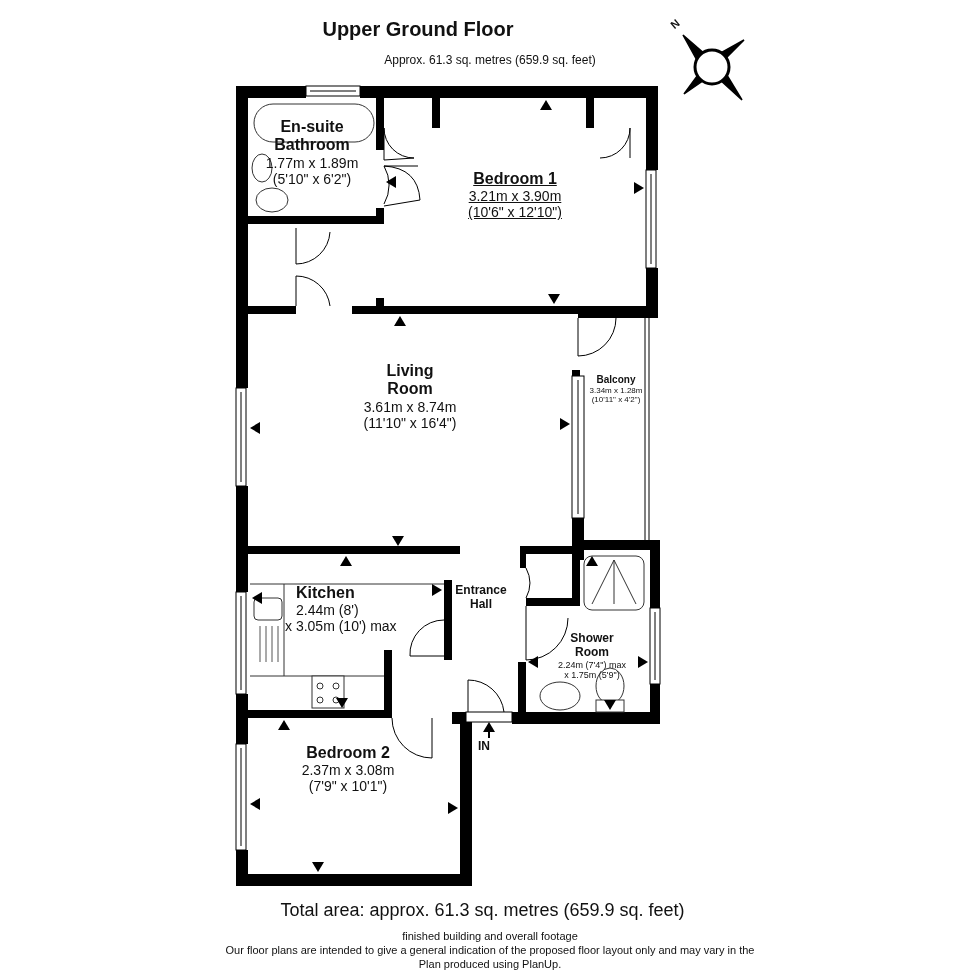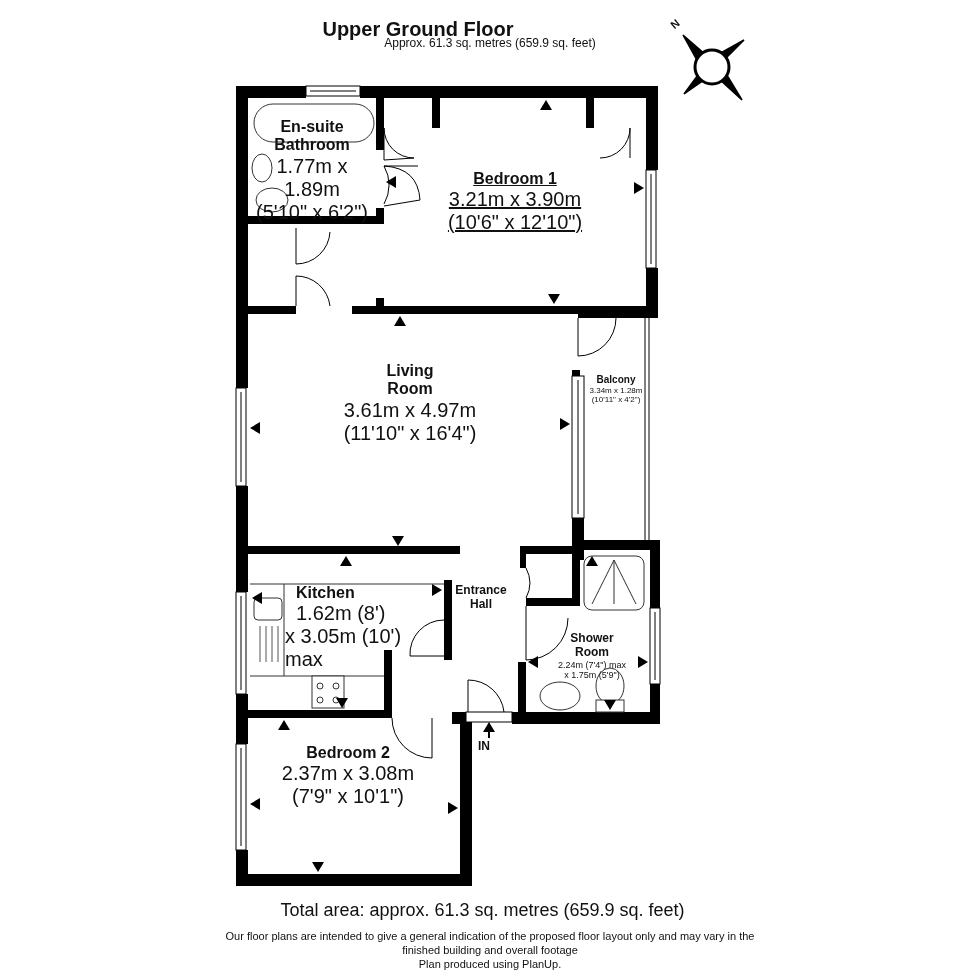--- a/index.html
+++ b/index.html
@@ -1,23 +1,23 @@
 <!DOCTYPE html>
 <html><head>
 <meta charset="utf-8">
 <style>
   html, body { margin: 0; padding: 0; background: #ffffff; }
   body { width: 980px; height: 980px; position: relative; overflow: hidden; font-family: "Liberation Sans", sans-serif; color: #111; }
   .abs { position: absolute; }
   .title { left: 0; width: 836px; top: 18px; text-align: center; font-size: 20px; font-weight: bold; }
-  .subtitle { left: 0; width: 980px; top: 36px; text-align: center; font-size: 12px; }
+  .subtitle { left: 0; width: 980px; top: 53px; text-align: center; font-size: 12px; }
   .plan { position: absolute; left: 0; top: 0; }
   .room-label { position: absolute; text-align: center; line-height: 1.15; }
   .room-name { font-weight: bold; font-size: 16px; display: block; }
-  .room-dim { font-size: 20px; display: block; }
+  .room-dim { font-size: 14px; display: block; }
   .small .room-name { font-size: 12px; }
   .small .room-dim { font-size: 10px; }
   .tiny .room-name { font-size: 10px; }
   .tiny .room-dim { font-size: 8px; }
   .total { left: 0; width: 965px; top: 900px; text-align: center; font-size: 18px; }
   .disclaimer { left: 190px; width: 600px; top: 930px; text-align: center; font-size: 11px; line-height: 1.25; }
   .in-label { left: 478px; top: 739px; font-size: 12px; font-weight: bold; }
   .north-label { left: 671px; top: 18px; font-size: 11px; font-weight: bold; transform: rotate(-40deg); }
 </style>
 </head>
@@ -209,33 +209,33 @@
 
 <div class="room-label" style="left:440px; top:170px; width:150px;text-decoration:underline;">
   <span class="room-name">Bedroom 1</span>
   <span class="room-dim">3.21m x 3.90m</span>
   <span class="room-dim">(10'6" x 12'10")</span>
 </div>
 
 <div class="room-label" style="left:340px; top:362px; width:140px;">
   <span class="room-name">Living</span>
   <span class="room-name">Room</span>
-  <span class="room-dim">3.61m x 4.97m</span>
+  <span class="room-dim">3.61m x 8.74m</span>
   <span class="room-dim">(11'10" x 16'4")</span>
 </div>
 
 <div class="room-label tiny" style="left:586px; top:374px; width:60px;">
   <span class="room-name">Balcony</span>
   <span class="room-dim">3.34m x 1.28m</span>
   <span class="room-dim">(10'11" x 4'2")</span>
 </div>
 
 <div class="room-label" style="left:272px; top:584px; width:162px;">
   <span class="room-name" style="text-align:left; padding-left:24px;">Kitchen</span>
-  <span class="room-dim" style="text-align:left; padding-left:24px;">1.62m (8')</span>
+  <span class="room-dim" style="text-align:left; padding-left:24px;">2.44m (8')</span>
   <span class="room-dim" style="text-align:left; padding-left:13px;">x 3.05m (10') max</span>
 </div>
 
 <div class="room-label small" style="left:452px; top:584px; width:58px;">
   <span class="room-name">Entrance</span>
   <span class="room-name">Hall</span>
 </div>
 
 <div class="room-label small" style="left:530px; top:632px; width:124px;">
   <span class="room-name">Shower</span>
@@ -247,16 +247,16 @@
 <div class="room-label" style="left:278px; top:744px; width:140px;">
   <span class="room-name">Bedroom 2</span>
   <span class="room-dim">2.37m x 3.08m</span>
   <span class="room-dim">(7'9" x 10'1")</span>
 </div>
 
 <div class="abs in-label">IN</div>
 
 <div class="abs total">Total area: approx. 61.3 sq. metres (659.9 sq. feet)</div>
 <div class="abs disclaimer">
+  <div>finished building and overall footage</div>
   <div>Our floor plans are intended to give a general indication of the proposed floor layout only and may vary  in the</div>
-  <div>finished building and overall footage</div>
   <div>Plan produced using PlanUp.</div>
 </div>
 
 </body></html>

